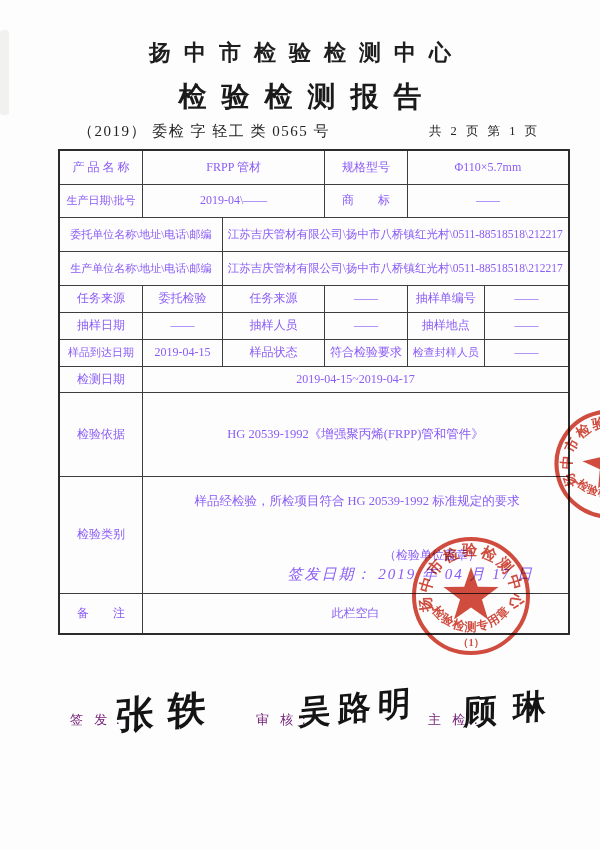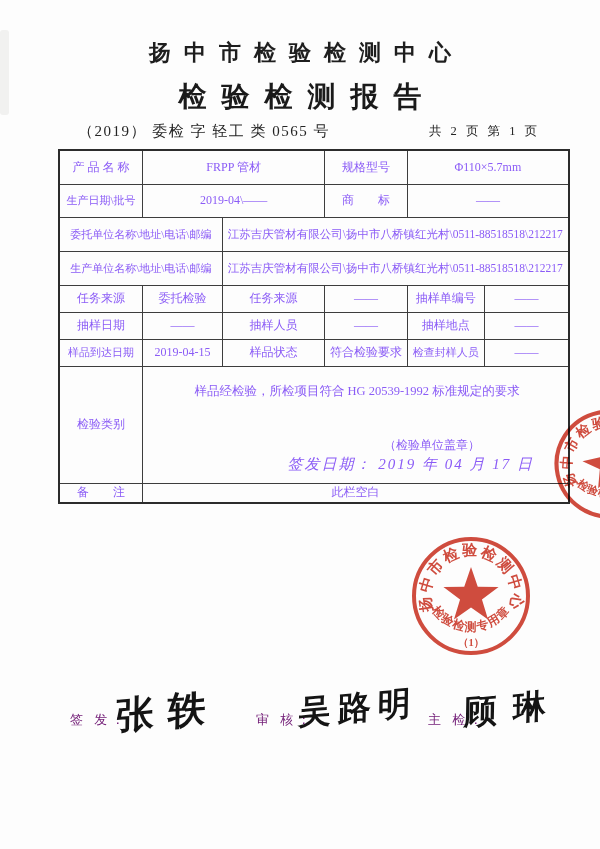--- a/index.html
+++ b/index.html
@@ -33,21 +33,21 @@
     border-collapse:collapse; table-layout:fixed;
     border:2.5px solid #2c2c2c;
     font-size:12px;
   }
   table.report td {
     border:1px solid #3d3d3d; text-align:center; vertical-align:middle;
     overflow:hidden; white-space:nowrap; padding:0 2px; color:#8b5cf6;
   }
   tr.h34 td{height:34px;} tr.h33 td{height:33px;} tr.h27 td{height:27px;}
   tr.h26 td{height:26px;} tr.h84 td{height:84px;} tr.h117 td{height:117px;}
-  tr.h35 td{height:20px;}
+  tr.h35 td{height:41px;}
   td.small { font-size:11px; letter-spacing:0;margin-left:48px; }
   td.left  { text-align:left; padding-left:6px; }
   td.long  { font-size:11.5px; text-align:left; padding-left:5px; letter-spacing:0; }
   td.basis { text-align:left; padding-left:8px; font-size:12.5px; }
   td.note-val { text-align:left; padding-left:10px; vertical-align:top; padding-top:8px; }
   td.concl { position:relative; text-align:left; vertical-align:top; white-space:normal; }
   .concl-line { position:absolute; top:16px; left:7px; right:4px; font-size:12.5px; }
   .stamp-note { position:absolute; top:70px; right:88px; font-size:12px; }
   .issue-date { position:absolute; top:88px; right:34px; font-size:15px; letter-spacing:2px;font-style:italic; }
 
@@ -123,20 +123,28 @@
       <td>——</td>
     </tr>
     <tr class="h27">
       <td class="small">样品到达日期</td>
       <td>2019-04-15</td>
       <td>样品状态</td>
       <td>符合检验要求</td>
       <td class="small">检查封样人员</td>
       <td>——</td>
     </tr>
+    <tr class="h26">
+      <td>检测日期</td>
+      <td colspan="5">2019-04-15~2019-04-17</td>
+    </tr>
+    <tr class="h84">
+      <td>检验依据</td>
+      <td colspan="5" class="basis">HG 20539-1992《增强聚丙烯(FRPP)管和管件》</td>
+    </tr>
     <tr class="h117">
       <td>检验类别</td>
       <td colspan="5" class="concl">
         <div class="concl-line">样品经检验，所检项目符合 HG 20539-1992 标准规定的要求</div>
         <div class="stamp-note">（检验单位盖章）</div>
         <div class="issue-date">签发日期：  2019 年  04 月  17 日</div>
       </td>
     </tr>
     <tr class="h35">
       <td>备　　注</td>

